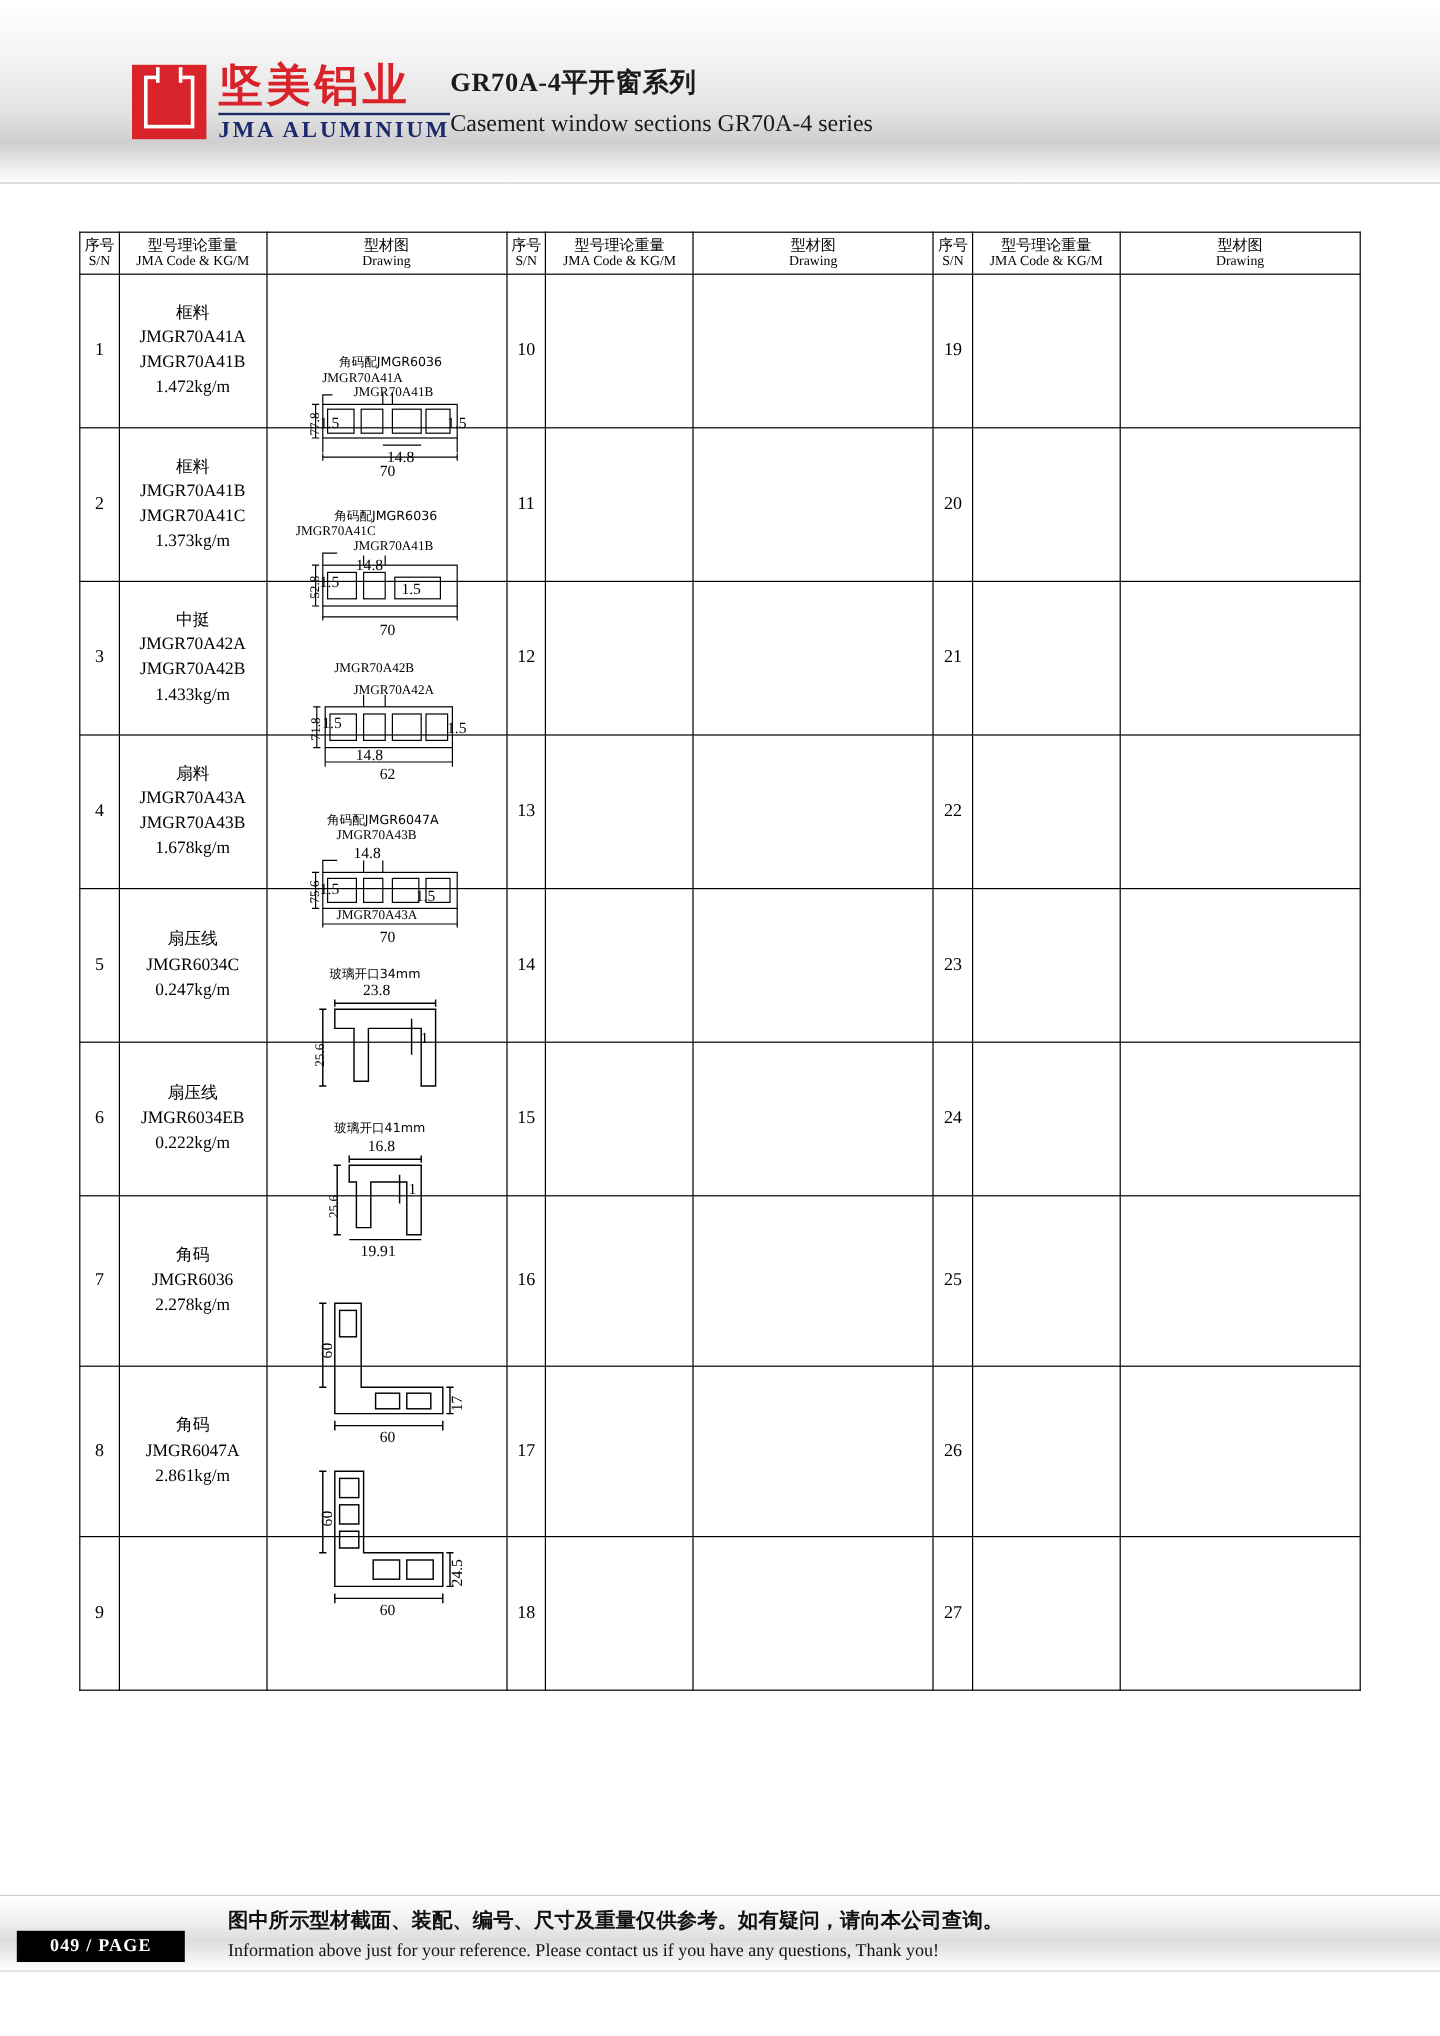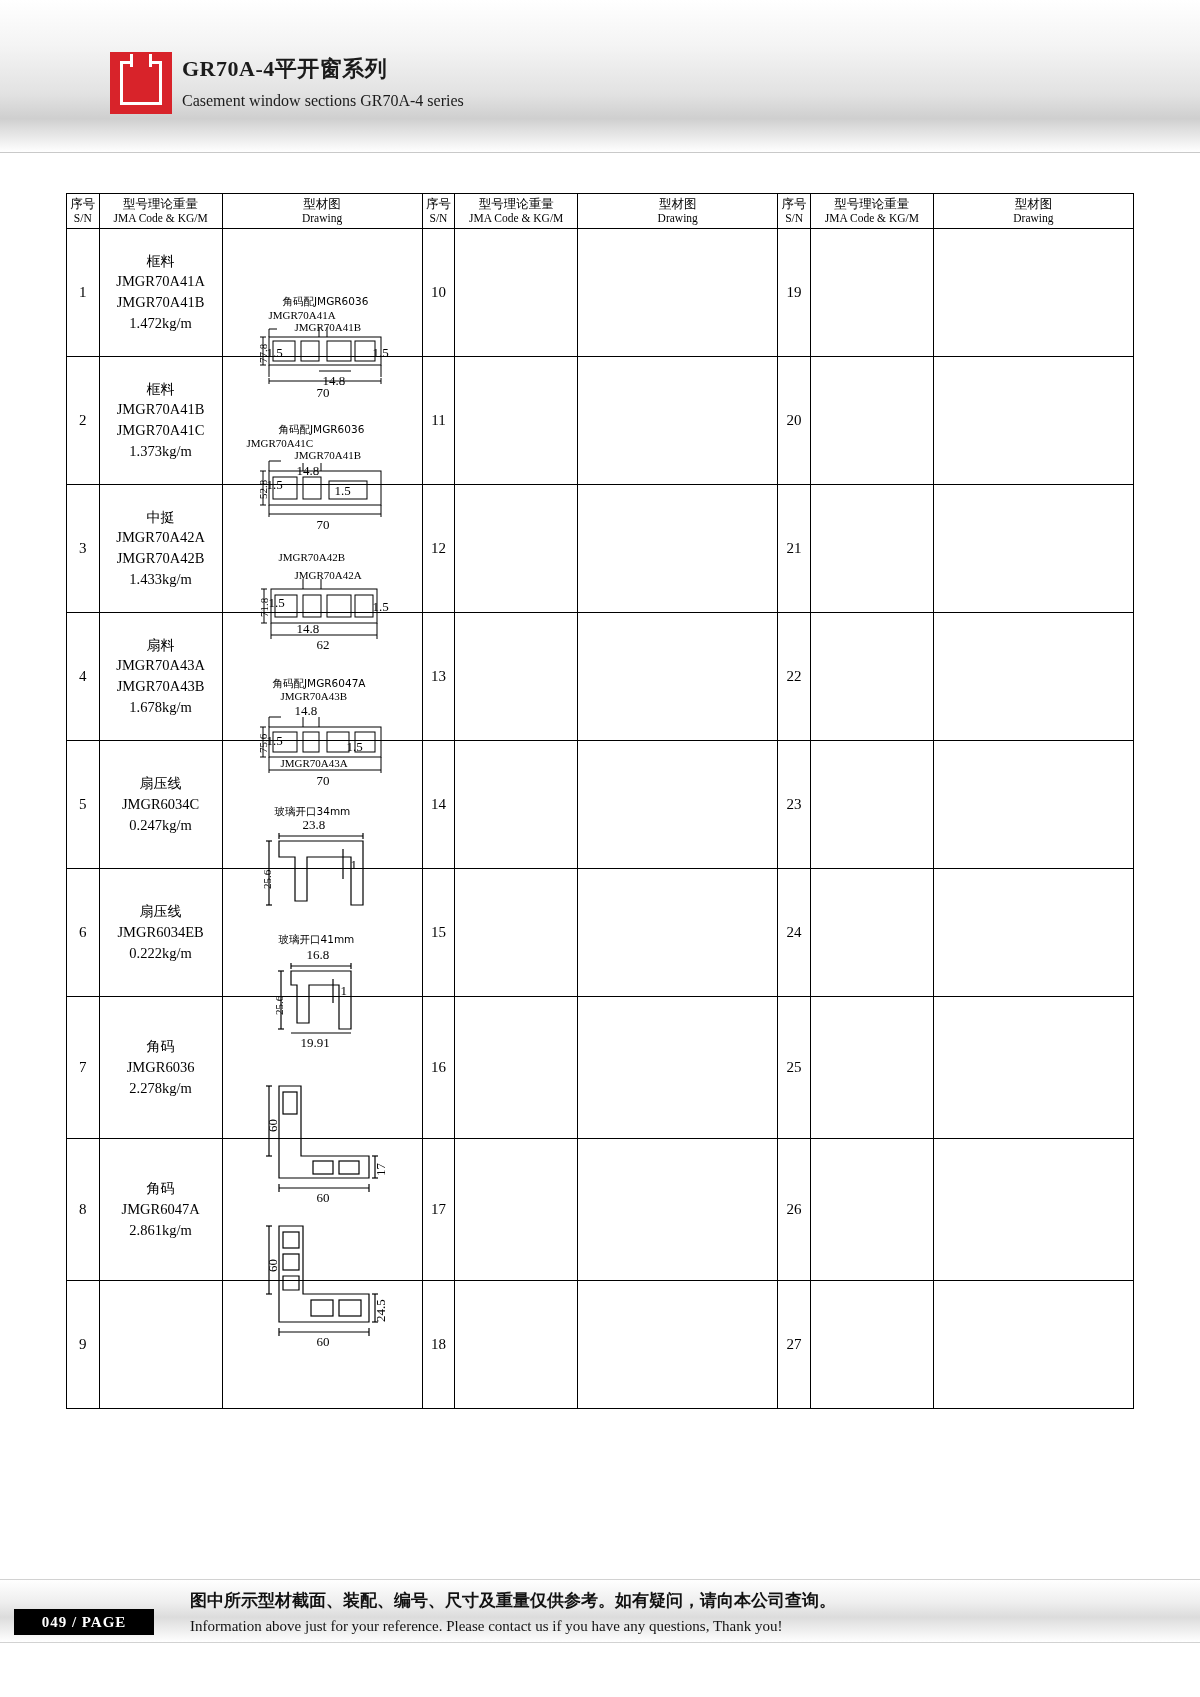--- a/index.html
+++ b/index.html
@@ -51,21 +51,21 @@
     font-weight:bold;font-size:19px;color:#1b2a6b;letter-spacing:2.4px;
     margin-top:5px;border-top:2px solid #1b2a6b;padding-top:3px;
     text-align:center;
   }
   .title-block{padding-top:2px;}
   .title-cn{
     font-size:22px;font-weight:bold;color:#1b1b1b;
     font-family:"Liberation Serif", serif;letter-spacing:.5px;
   }
   .title-en{
-    font-size:16px;color:#1b1b1b;margin-top:8px;
+    font-size:20px;color:#1b1b1b;margin-top:8px;
     font-family:"Liberation Serif", serif;
   }
   
   .table-wrap{position:absolute;left:66px;top:193px;width:891px;}
   table.grid{border-collapse:collapse;width:1068px;table-layout:fixed;}
   table.grid td,table.grid th{border:1px solid #000;padding:0;}
   .hdr td{height:34px;text-align:center;vertical-align:middle;}
   .hdr .l1{display:block;font-size:12.5px;line-height:1.15;font-family:"DejaVu Sans", sans-serif;}
   .hdr .l2{display:block;font-size:11.5px;line-height:1.15;font-family:"Liberation Serif", serif;}
   td.sn{width:30px;text-align:center;font-size:15px;vertical-align:middle;}
@@ -103,20 +103,24 @@
 </style>
 </head>
 <body>
 
 <div class="page">
 
   <div class="header">
     <div class="header-inner">
       <div class="logo-block">
         <div class="logo-mark"></div>
+        <div class="logo-text">
+          <div class="logo-cn">坚美铝业</div>
+          <div class="logo-en">JMA ALUMINIUM</div>
+        </div>
       </div>
       <div class="title-block">
         <div class="title-cn">GR70A-4平开窗系列</div>
         <div class="title-en">Casement window sections GR70A-4 series</div>
       </div>
     </div>
   </div>
 
   <div class="table-wrap">
     <table class="grid">

